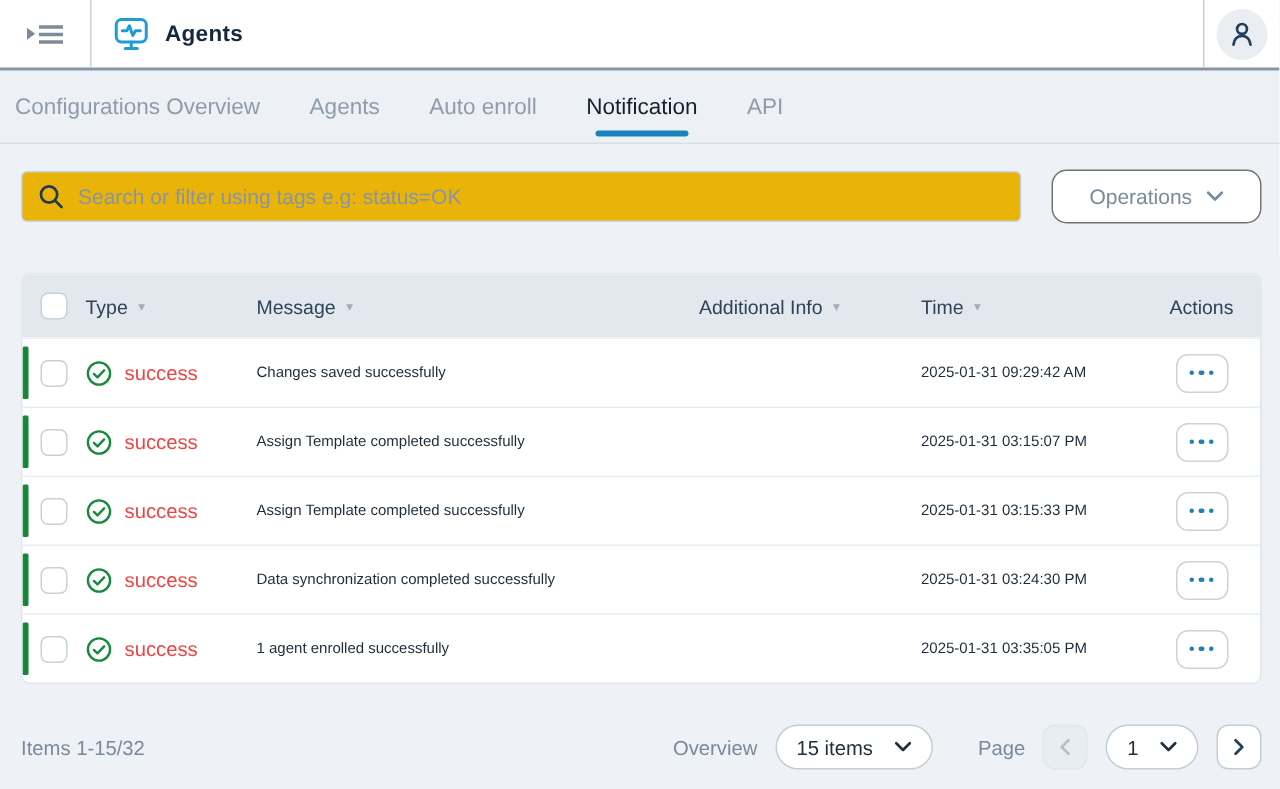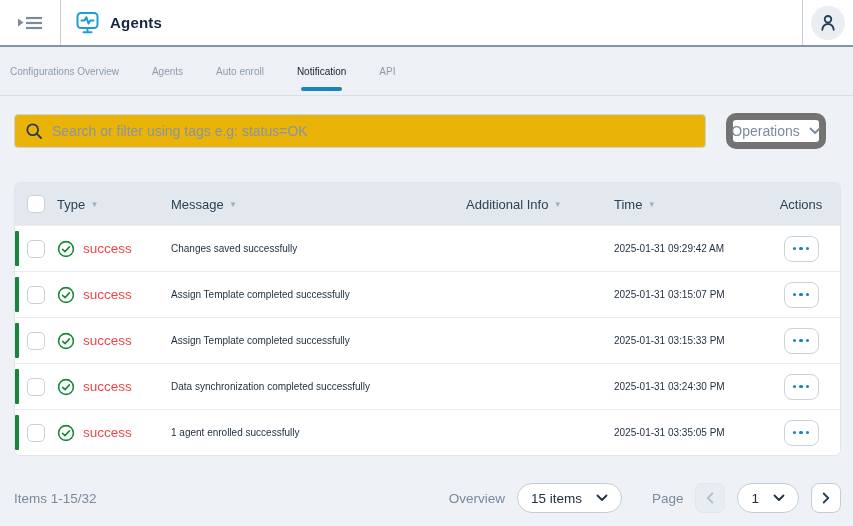--- a/index.html
+++ b/index.html
@@ -29,21 +29,21 @@
   .avatar-btn {
     width:34px; height:34px; border-radius:50%; background:#eaeef3; border:none;
     display:flex; align-items:center; justify-content:center; cursor:pointer;
   }
   
   .tabbar {
     height:49px; background:#edf0f4; border-bottom:1px solid #d8dfe5;
     display:flex; align-items:center; padding-left:10px; gap:33px;
   }
   .tab {
-    font-size:10px; color:#8e9cab; cursor:pointer; position:relative;
+    font-size:15px; color:#8e9cab; cursor:pointer; position:relative;
     height:100%; display:flex; align-items:center;
   }
   .tab.active { color:#15222e; }
   .tab.active::after {
     content:""; position:absolute; left:8%; right:8%; bottom:4px;
     height:4px; border-radius:2px; background:#1a83ba;
   }
   
   .content { padding:0 12px 0 14px; }
   .toolbar { margin-top:17px; display:flex; align-items:center; }
@@ -51,22 +51,22 @@
     flex:1; max-width:692px; height:34px; background:#eab308;
     border:1px solid #c9d4dd; border-radius:4px;
     display:flex; align-items:center; padding:0 10px; gap:9px;
   }
   .searchbox input {
     border:none; outline:none; flex:1; font-size:14px; color:#1d2c3c; background:transparent;
     font-family:"Liberation Sans", sans-serif;
   }
   .searchbox input::placeholder { color:#8795a5; }
   .operations-btn {
-    margin-left:20px; width:100px; height:36px; background:#ffffff;
-    border:7px solid #737373; border-radius:10px; cursor:pointer;
+    margin-left:20px; width:140px; height:36px; background:#ffffff;
+    border:1px solid #737373; border-radius:10px; cursor:pointer;
     display:flex; align-items:center; justify-content:center; gap:9px;
     font-size:14px; color:#7b8b9b; font-family:"Liberation Sans", sans-serif;
   }
   
   .table-card {
     margin-top:33px; background:#ffffff; border-radius:6px; overflow:hidden;
     border:1px solid #e0e6eb;
   }
   .thead, .trow {
     display:grid;

